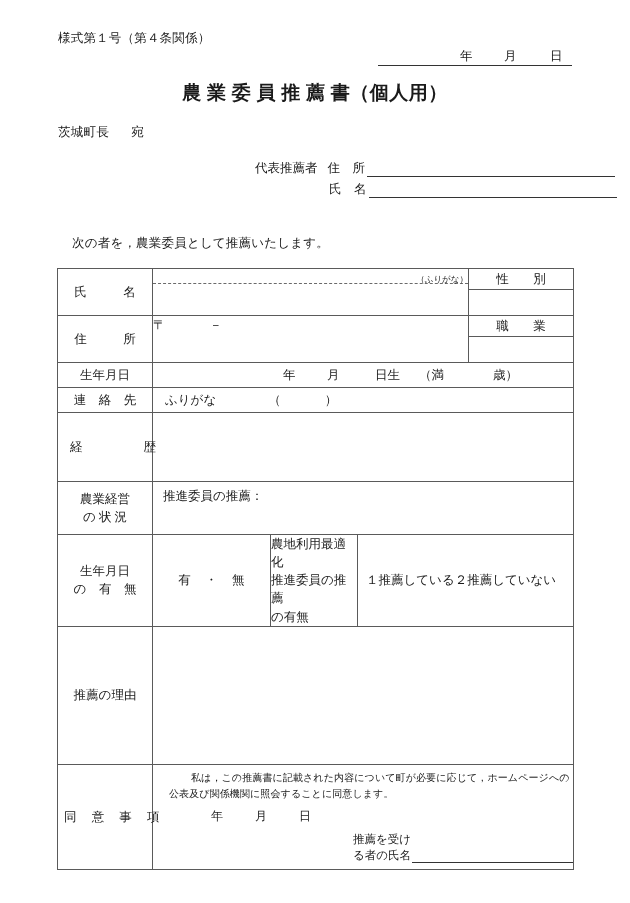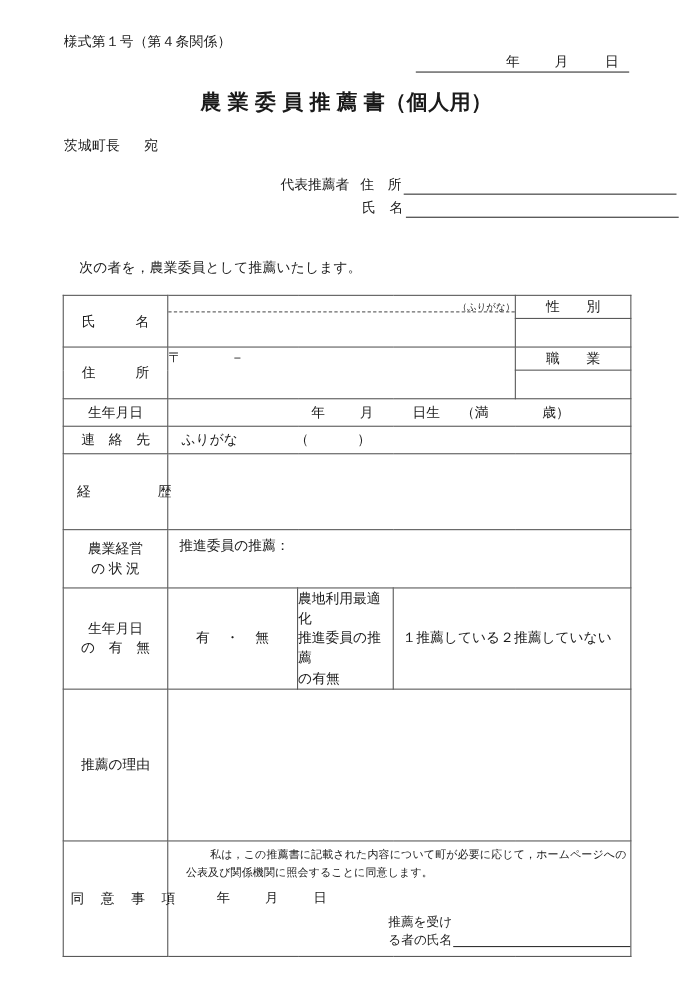--- a/index.html
+++ b/index.html
@@ -171,37 +171,38 @@
   
   .consent-cell { padding: 6px 8px 4px 8px; vertical-align: top; }
   .consent-p {
     font-size: 10px;
     line-height: 1.65;
     text-indent: 22px;
     margin: 0 0 2px 16px;
     letter-spacing: 0.1px;
   }
   .consent-date {
-    padding-left: 44px;
+    padding-left: 58px;
     font-size: 12px;
     margin-top: 5px;
     white-space: nowrap;
   }
   .consent-date span { display: inline-block; }
   .cd-y { width: 44px; }
   .cd-m { width: 44px; }
 
   .sign-wrap {
     margin-top: 6px;
     padding-left: 200px;
     font-size: 11.5px;
   }
   .sign-l1 { line-height: 1.4; }
   .sign-l2 {
     display: flex;
+    align-items: flex-end;
     line-height: 1.4;
   }
   .sign-rule {
     flex: 1;
     border-bottom: 1px solid #333;
     height: 13px;
     margin-left: 1px;
   }
 </style>
 </head>

